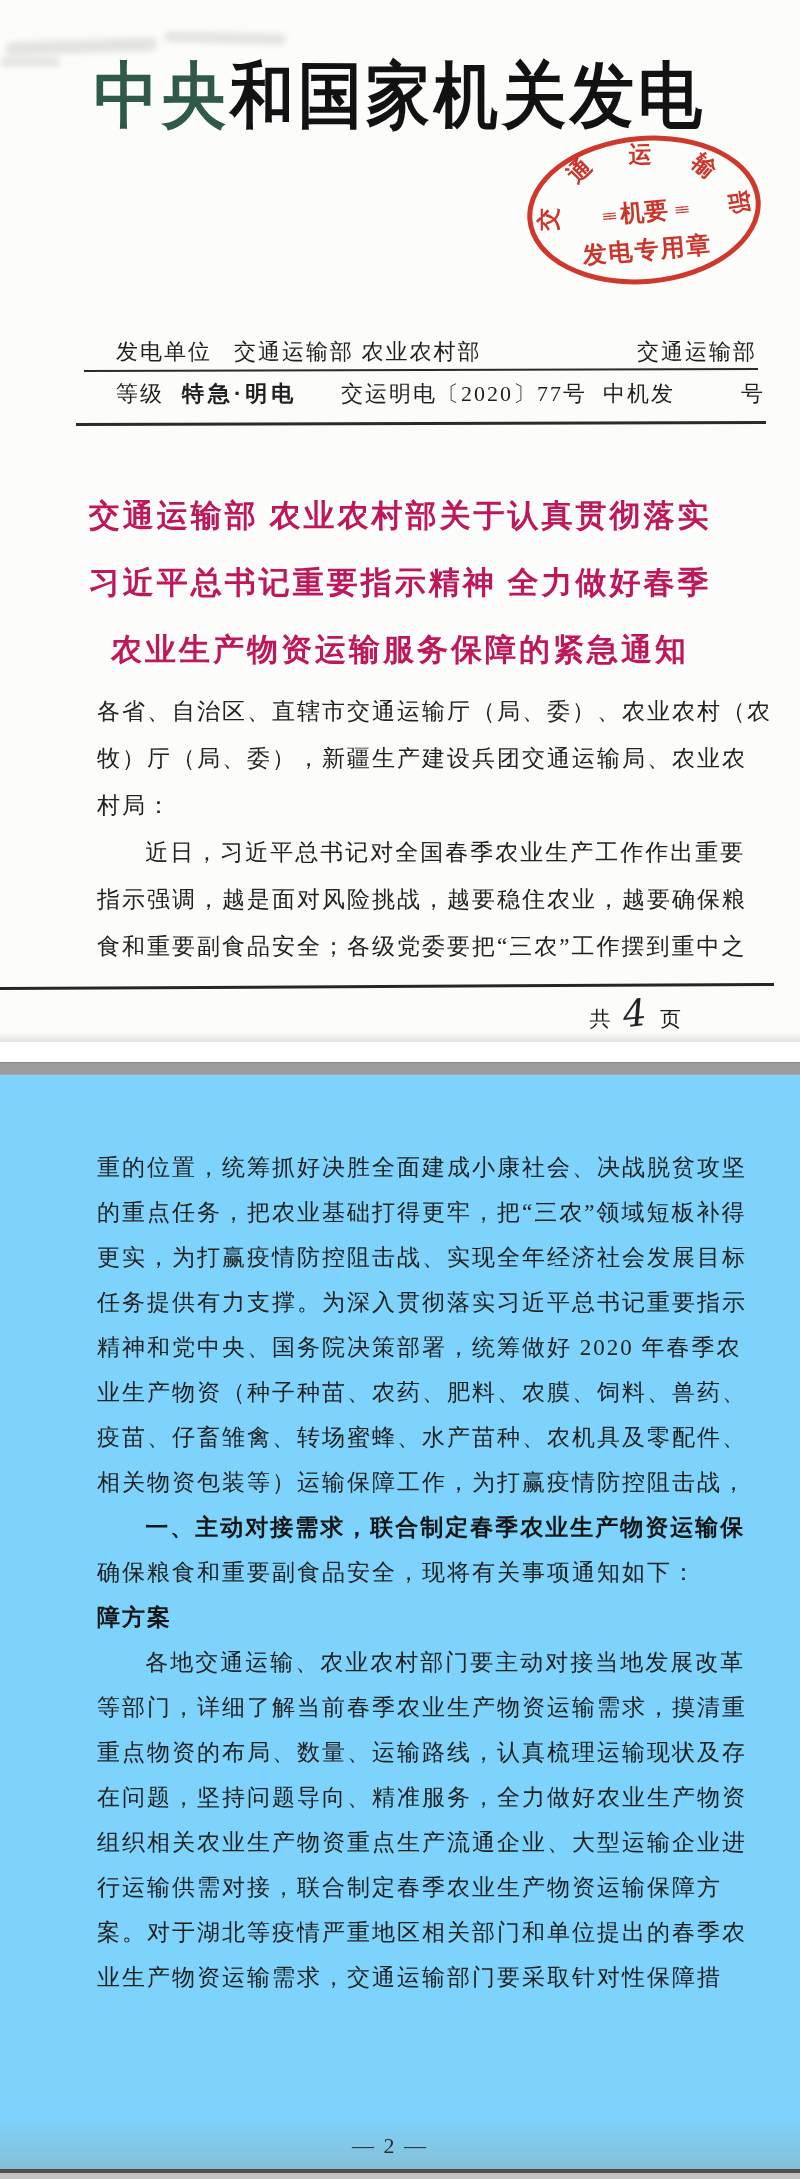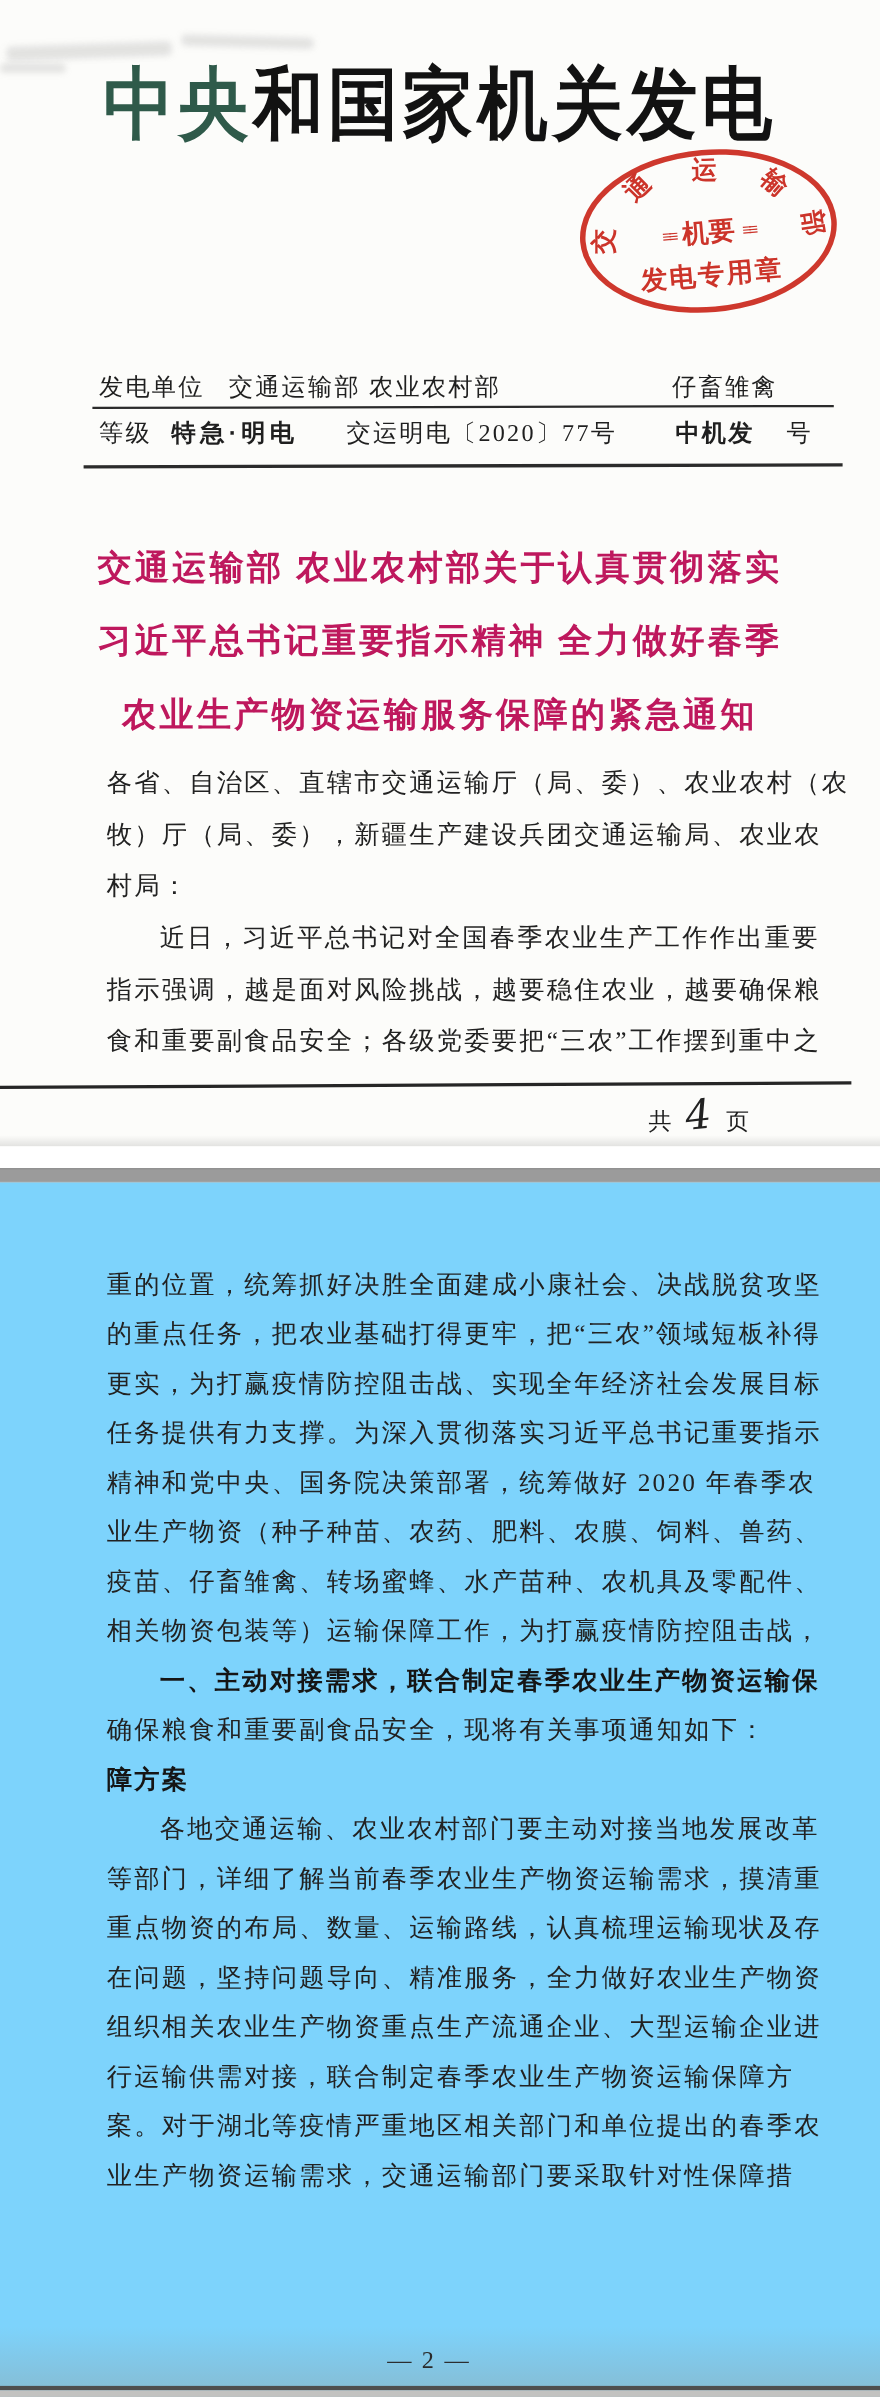--- a/index.html
+++ b/index.html
@@ -46,21 +46,21 @@
   .stamp-mid { position:absolute; left:0; top:62px; width:100%; text-align:center;
     font-size:24px; font-weight:700; line-height:28px; white-space:nowrap;
     font-family:"Liberation Sans","DejaVu Sans",sans-serif; }
   .stamp-mid .deco { font-size:15px; letter-spacing:-3px; vertical-align:2px; }
   .stamp-bottom { position:absolute; left:0; top:98px; width:100%; text-align:center;
     font-size:24px; font-weight:700; letter-spacing:2px;
     font-family:"Liberation Sans","DejaVu Sans",sans-serif; }
 
   
   .meta { position:absolute; left:84px; top:334px; width:676px; font-size:22px; letter-spacing:2px; }
-  .meta-row { position:relative; height:36px; line-height:36px; white-space:nowrap; }
+  .meta-row { position:relative; height:36px; line-height:36px; white-space:nowrap;margin-left:26px; }
   .meta-row.r2 { height:42px; line-height:48px; }
   .m-abs { position:absolute; }
   .hei { font-family:"Liberation Sans","DejaVu Sans",sans-serif; font-weight:700; }
   .hline { position:absolute; left:0; background:#2b2b2b; }
   .hline.mid { top:35px; width:674px; height:2px; transform:rotate(-0.15deg); }
   .hline.bot { top:88px; left:-8px; width:690px; height:3px; transform:rotate(-0.15deg); }
 
   
   .doc-title { position:absolute; left:0; top:482px; width:800px; text-align:center;
     font-weight:700; font-size:31px; line-height:67px; letter-spacing:3px; color:#be185d;
@@ -113,28 +113,28 @@
       <span class="stamp-char sc3">输</span>
       <span class="stamp-char sc4">部</span>
       <div class="stamp-mid"><span class="deco">≡≡</span> <span>机要</span> <span class="deco">≡≡</span></div>
       <div class="stamp-bottom">发电专用章</div>
     </div>
 
     <div class="meta">
       <div class="meta-row r1">
         <span class="m-abs" style="left:6px;">发电单位</span>
         <span class="m-abs" style="left:124px;">交通运输部 农业农村部</span>
-        <span class="m-abs" style="left:527px;">仔畜雏禽</span>
+        <span class="m-abs" style="left:527px;">交通运输部</span>
       </div>
       <div class="hline mid"></div>
       <div class="meta-row r2">
         <span class="m-abs" style="left:6px;">等级</span>
         <span class="m-abs hei" style="left:72px; letter-spacing:4px;">特急·明电</span>
         <span class="m-abs" style="left:231px;">交运明电〔2020〕77号</span>
-        <span class="m-abs" style="left:530px;font-weight:bold;">中机发</span>
+        <span class="m-abs" style="left:493px;">中机发</span>
         <span class="m-abs" style="left:631px;">号</span>
       </div>
       <div class="hline bot"></div>
     </div>
 
     <div class="doc-title">
       <div>交通运输部 农业农村部关于认真贯彻落实</div>
       <div>习近平总书记重要指示精神 全力做好春季</div>
       <div>农业生产物资运输服务保障的紧急通知</div>
     </div>

